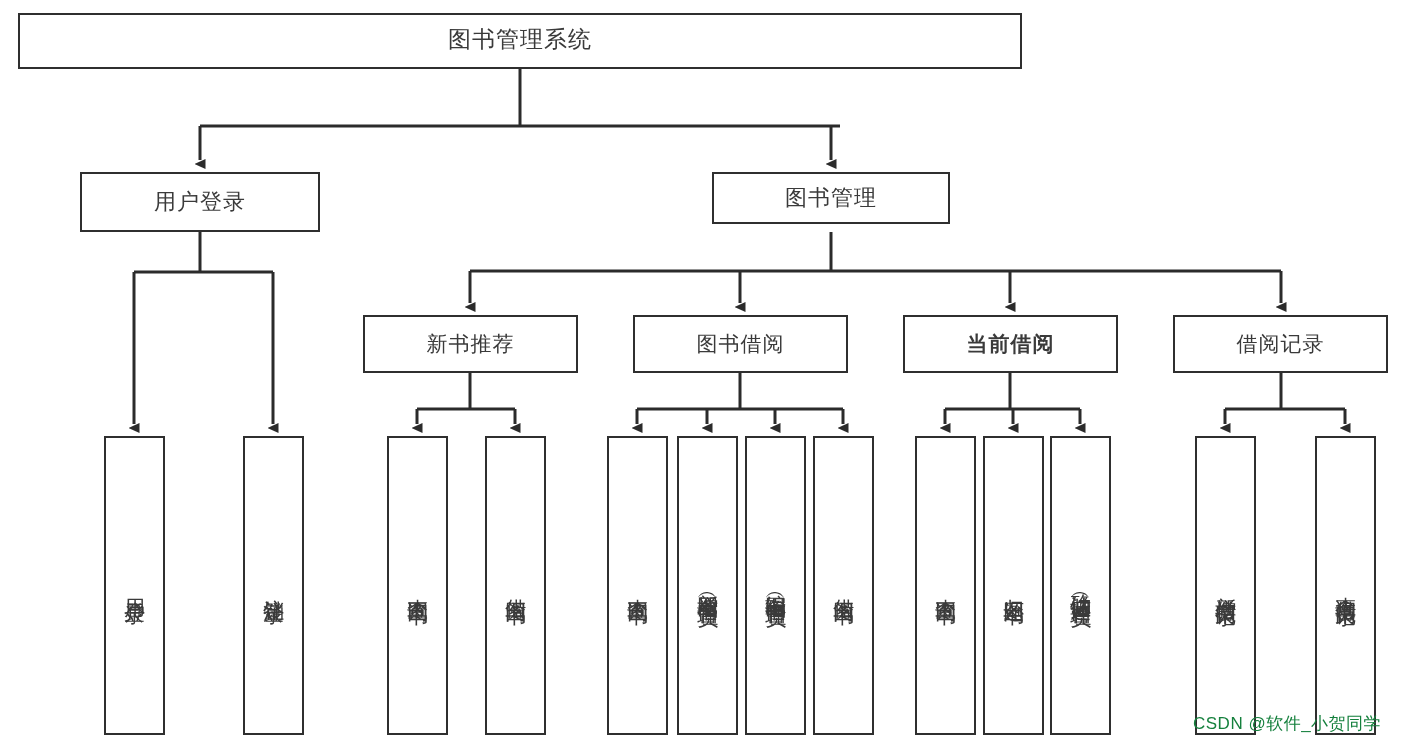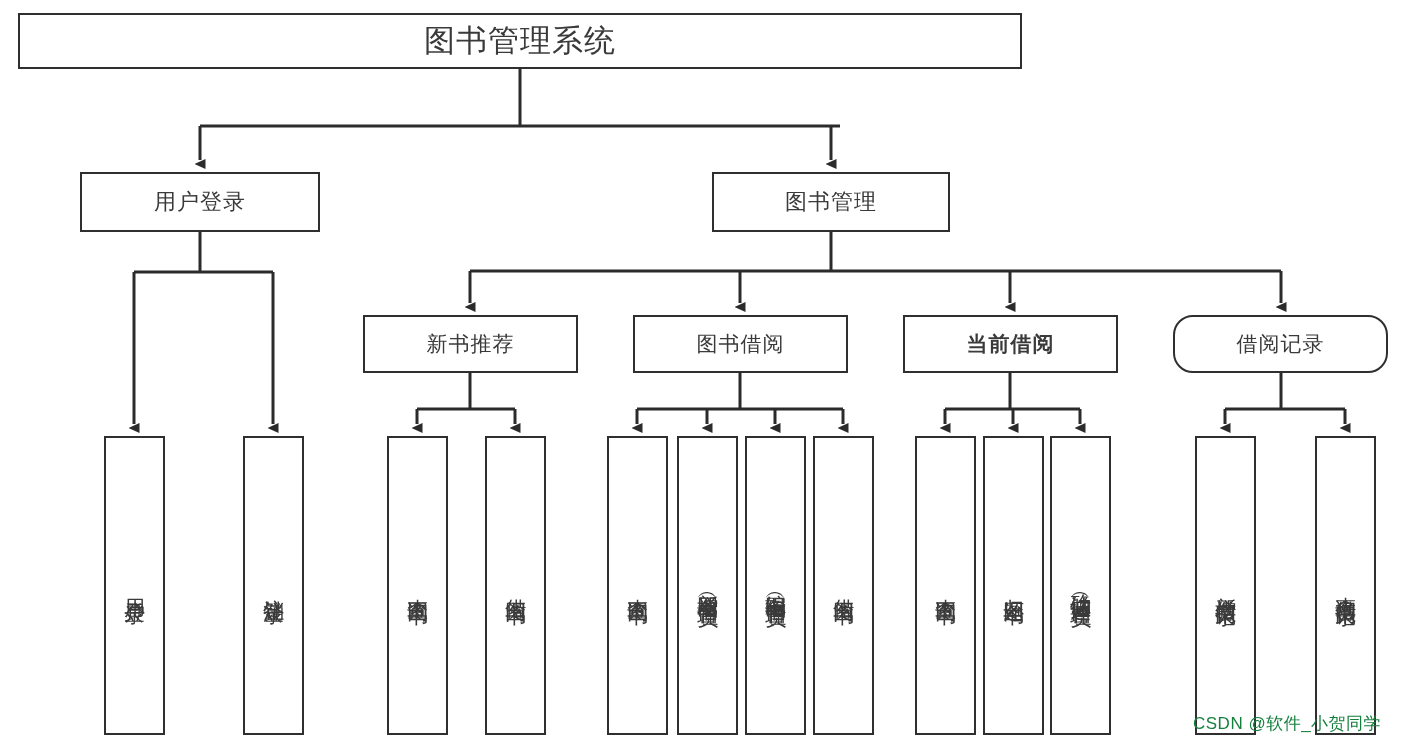--- a/index.html
+++ b/index.html
@@ -22,21 +22,21 @@
   }
   .node-label{
     color:#3a3a3a;
     font-size:22px;
     line-height:1.15;
     letter-spacing:1px;
     white-space:nowrap;
     text-align:center;
     user-select:none;
   }
-  .node-root .node-label{font-size:31px;}
+  .node-root .node-label{font-size:23px;font-family:Liberation Mono, monospace;}
   .node-l1 .node-label{font-size:22px;}
   .node-l2 .node-label{font-size:21px;}
 
   .node-leaf{
     border:2px solid #2f2f2f;
   }
   .node-leaf .node-label{
     writing-mode:vertical-rl;
     text-orientation:upright;
     font-size:21px;
@@ -127,34 +127,34 @@
     </g>
   </svg>
 
   <div class="node-box node-root" style="left: 18px; top: 13px; width: 1004px; height: 56px; border-color: rgb(47, 47, 47); background: rgb(255, 255, 255);">
     <span class="node-label" style="color: rgb(58, 58, 58);">图书管理系统</span>
   </div>
 
   <div class="node-box node-l1" style="left: 80px; top: 172px; width: 240px; height: 60px; border-color: rgb(47, 47, 47); background: rgb(255, 255, 255);">
     <span class="node-label" style="color: rgb(58, 58, 58);">用户登录</span>
   </div>
-  <div class="node-box node-l1" style="left: 712px; top: 172px; width: 238px; height: 60px; border-color: rgb(47, 47, 47); background: rgb(255, 255, 255);">
+  <div class="node-box node-l1" style="left: 712px; top: 172px; width: 238px; height: 52px; border-color: rgb(47, 47, 47); background: rgb(255, 255, 255);">
     <span class="node-label" style="color: rgb(58, 58, 58);">图书管理</span>
   </div>
 
   <div class="node-box node-l2" style="left: 363px; top: 315px; width: 215px; height: 58px; border-color: rgb(47, 47, 47); background: rgb(255, 255, 255);">
     <span class="node-label" style="color: rgb(58, 58, 58);">新书推荐</span>
   </div>
   <div class="node-box node-l2" style="left: 633px; top: 315px; width: 215px; height: 58px; border-color: rgb(47, 47, 47); background: rgb(255, 255, 255);">
     <span class="node-label" style="color: rgb(58, 58, 58);">图书借阅</span>
   </div>
   <div class="node-box node-l2" style="left: 903px; top: 315px; width: 215px; height: 58px; border-color: rgb(47, 47, 47); background: rgb(255, 255, 255); font-weight: bold;">
     <span class="node-label" style="color: rgb(58, 58, 58);">当前借阅</span>
   </div>
-  <div class="node-box node-l2" style="left: 1173px; top: 315px; width: 215px; height: 58px; border-color: rgb(47, 47, 47); background: rgb(255, 255, 255); border-radius: 20px;">
+  <div class="node-box node-l2" style="left: 1173px; top: 315px; width: 215px; height: 58px; border-color: rgb(47, 47, 47); background: rgb(255, 255, 255);">
     <span class="node-label" style="color: rgb(58, 58, 58);">借阅记录</span>
   </div>
 
   <div class="node-box node-leaf" style="left: 104px; top: 436px; width: 61px; height: 299px; border-color: rgb(47, 47, 47); background: rgb(255, 255, 255);">
     <span class="node-label" style="color: rgb(58, 58, 58);">用户登录</span>
   </div>
   <div class="node-box node-leaf" style="left: 243px; top: 436px; width: 61px; height: 299px; border-color: rgb(47, 47, 47); background: rgb(255, 255, 255);">
     <span class="node-label" style="color: rgb(58, 58, 58);">注销登录</span>
   </div>
   <div class="node-box node-leaf" style="left: 387px; top: 436px; width: 61px; height: 299px; border-color: rgb(47, 47, 47); background: rgb(255, 255, 255);">

